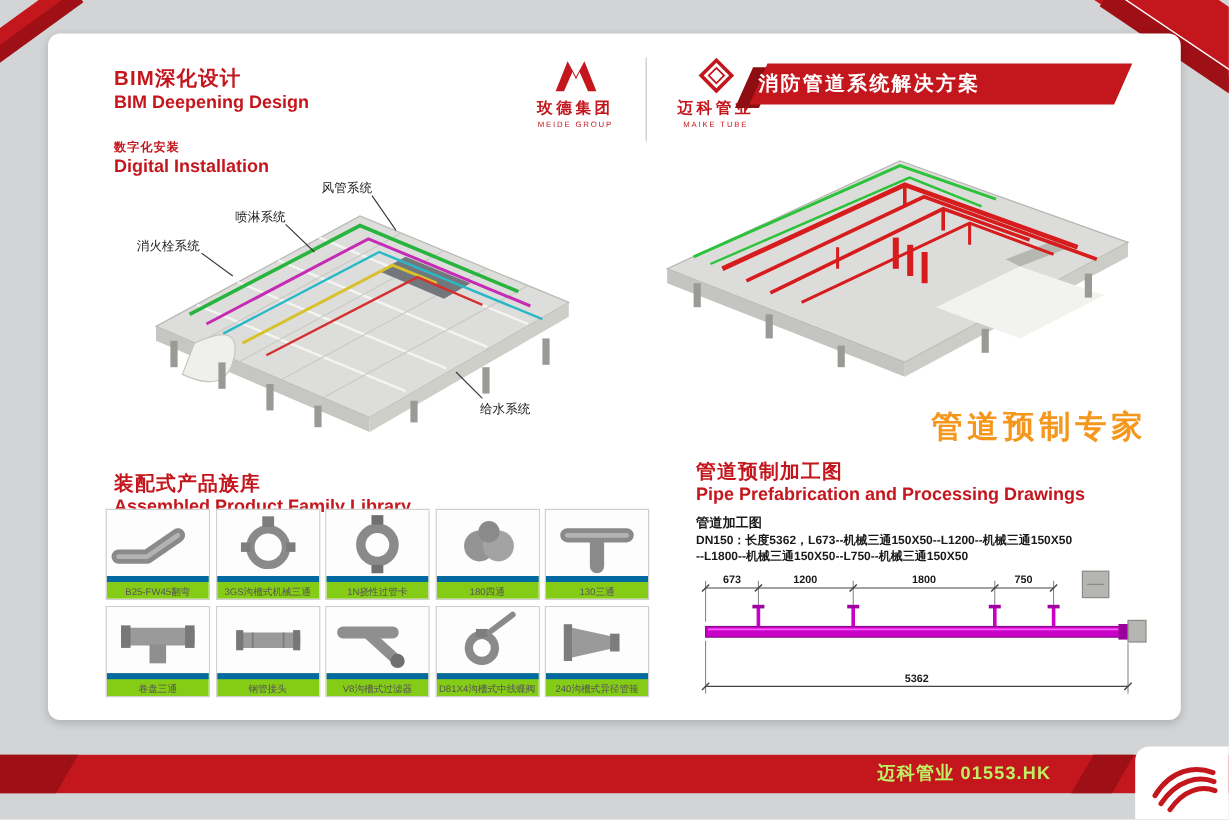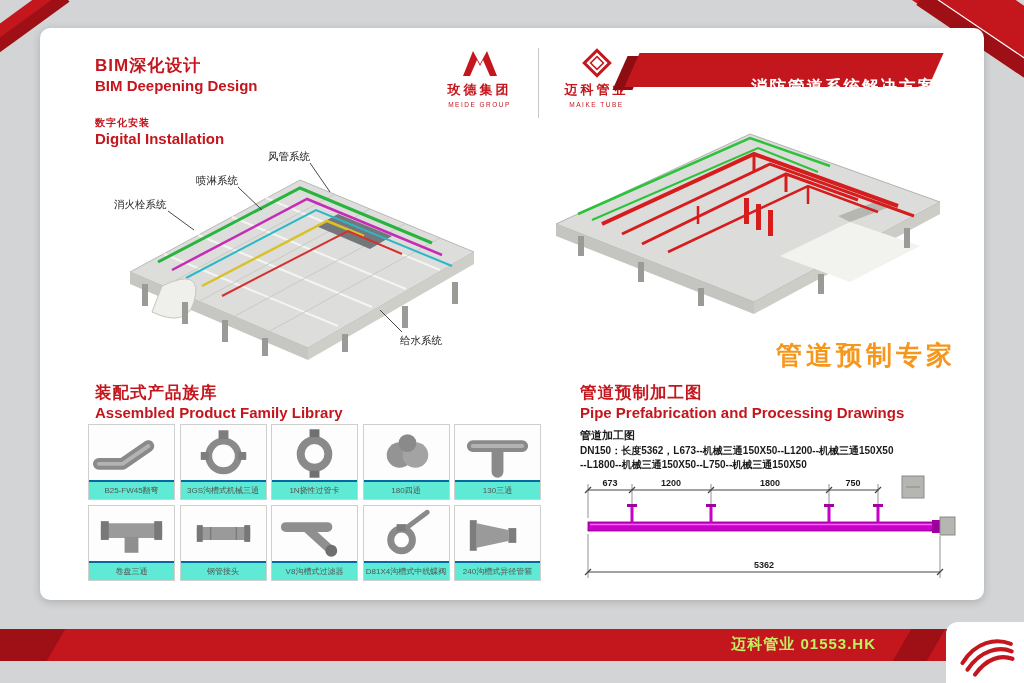--- a/index.html
+++ b/index.html
@@ -31,41 +31,41 @@
   .logo-unit { width:96px; text-align:center; }
   .logo-unit .icon { height:34px; display:flex; justify-content:center; align-items:flex-end; }
   .logo-cn { font-size:13px; font-weight:bold; color:#c4161d; letter-spacing:3px; margin-top:3px; }
   .logo-en { font-size:6.5px; color:#c4161d; letter-spacing:1.5px; margin-top:2px; }
   .logo-divider { width:1px; background:#c9c9c9; margin:4px 10px 10px 10px; }
 
   
   .banner-wrap { position:absolute; left:588px; top:25px; width:308px; height:34px; }
   .banner-dark { position:absolute; left:-8px; top:3px; width:20px; height:34px; background:#8d0d13; transform:skewX(-24deg); }
   .banner-red { position:absolute; left:4px; top:0; width:304px; height:34px; background:#c4161d; transform:skewX(-24deg); }
-  .banner-text { position:absolute; left:4px; top:16px; width:304px; height:34px; line-height:34px;
-                 text-align:right; color:#fff; font-size:16.5px; font-weight:bold; letter-spacing:2px; }
+  .banner-text { position:absolute; left:4px; top:0; width:304px; height:34px; line-height:34px;
+                 text-align:left; color:#fff; font-size:16.5px; font-weight:bold; letter-spacing:2px; }
 
   .model-left { position:absolute; left:62px; top:106px; width:404px; height:240px; }
   .model-right { position:absolute; left:478px; top:78px; width:452px; height:232px; }
 
   .slogan { position:absolute; left:590px; top:286px; width:326px; text-align:right; }
   .slogan-cn { font-size:26px; font-weight:bold; color:#f5971c; letter-spacing:4px;margin-top:24px; }
   .slogan-en { font-size:17px; font-style:italic; color:#f0941f; margin-top:6px; }
 
   .lib-title { position:absolute; left:55px; top:354px; }
-  .lib-title .title-cn { font-size:16.5px; }
+  .lib-title .title-cn { font-size:16.5px;margin-top:10px; }
   .draw-title { position:absolute; left:540px; top:354px; }
   .draw-title .title-cn { font-size:16.5px; }
 
   .grid { position:absolute; left:48px; top:396px; width:453px;
           display:grid; grid-template-columns:repeat(5, 87px); gap:5px 4.5px; }
   .cell { border:1px solid #cfcfcd; background:#ffffff; height:76px; overflow:hidden; }
   .cell-img { height:55px; display:flex; align-items:center; justify-content:center; background:#fdfdfd; }
   .cell-cap { height:19px; font-size:8px; color:#555; text-align:center; line-height:18px;
-              background:#5eead4; border-top:2px solid #0369a1; white-space:nowrap; overflow:hidden; }
+              background:#84cc16; border-top:5px solid #0369a1; white-space:nowrap; overflow:hidden; }
 
   .draw-sub { position:absolute; left:540px; top:400px; font-size:11px; font-weight:bold; color:#1a1a1a; }
   .draw-spec { position:absolute; left:540px; top:416px; font-size:10px; font-weight:600; color:#1a1a1a; line-height:14px; }
   .draw-canvas { position:absolute; left:540px; top:446px; width:384px; height:120px; }
 
   
   .footer-band { position:absolute; z-index:2; left:0; top:629px; width:1024px; height:32px; background:#c4161d; }
   .band-dark-l { position:absolute; left:-14px; top:0; width:70px; height:32px; background:#9e1016; transform:skewX(-30deg); }
   .band-dark-r { position:absolute; left:902px; top:0; width:34px; height:32px; background:#9e1016; transform:skewX(-30deg); }
   .footer-text { position:absolute; right:148px; top:6px; color:#bef264; font-size:15px; font-weight:bold; letter-spacing:1px;margin-left:36px; }

